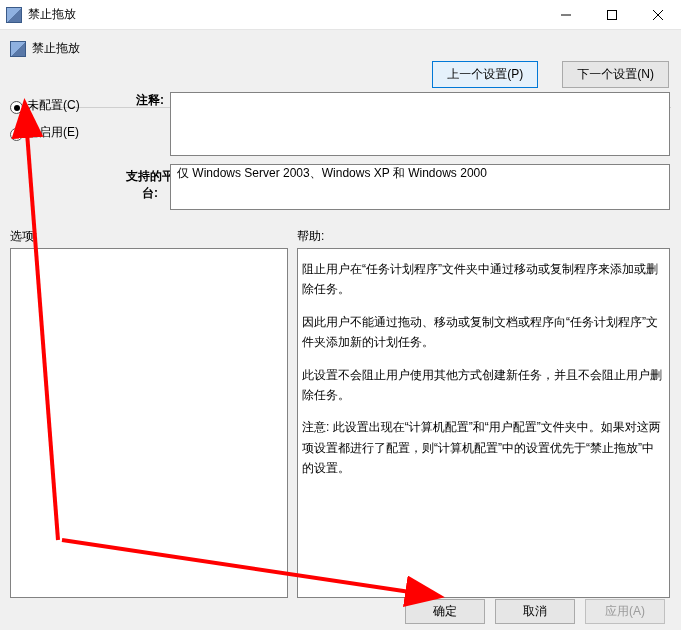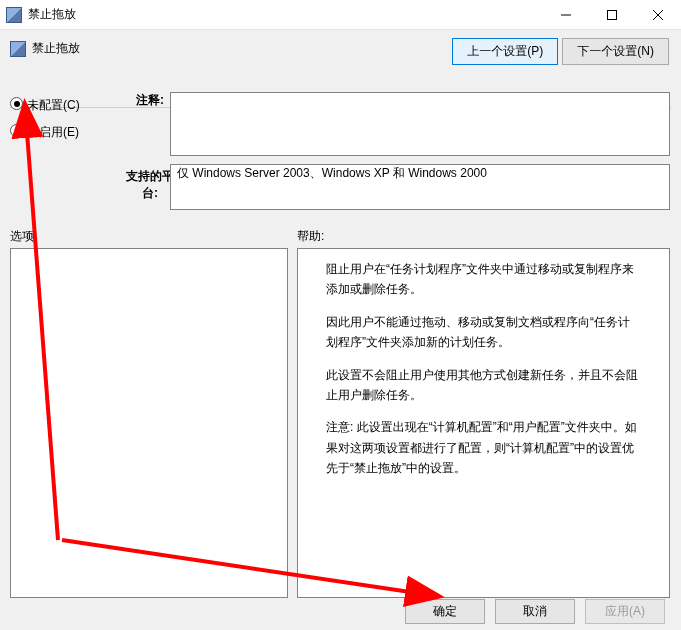--- a/index.html
+++ b/index.html
@@ -47,23 +47,23 @@
     align-items: center;
     padding: 10px 10px 4px 10px;
   }
   .heading-row .hicon { width: 16px; height: 16px; margin-right: 6px; }
   .heading-row .htitle { font-size: 12px; color: #000; flex: 1; }
 
   
   .nav-buttons {
     position: absolute;
     right: 12px;
-    top: 8px;
-    display: flex;
-    gap: 4px;
+    top: 31px;
+    display: flex;
+    gap: 24px;
   }
   .btn {
     border: 1px solid #aaa;
     background: #e6e6e6;
     padding: 4px 14px;
     font-size: 12px;
     cursor: pointer;
   }
   .btn-prev { border: 1px solid #0078d7; background: #e5f1fb; }
 
@@ -75,21 +75,21 @@
 
   
   .left-col {
     position: absolute;
     left: 10px;
     top: 62px;
     width: 100px;
   }
   .radio-row {
     display: flex;
-    align-items: flex-start;
+    align-items: flex-end;
     padding: 5px 0;
     cursor: pointer;
   }
   .radio {
     width: 13px; height: 13px;
     border: 1px solid #555;
     border-radius: 50%;
     margin-right: 4px;
     position: relative;
     background: #fff;
@@ -159,21 +159,21 @@
 
   
   .help-panel {
     position: absolute;
     left: 297px;
     top: 218px;
     width: 373px;
     height: 350px;
     border: 1px solid #828282;
     background: #fff;
-    padding: 10px 28px;
+    padding: 10px 4px;
     font-size: 12px;
     line-height: 1.7;
     color: #000;
     overflow-y: scroll;
   }
   .help-panel p { margin: 0 0 12px 0; }
 
   
   .bottom-buttons {
     position: absolute;

